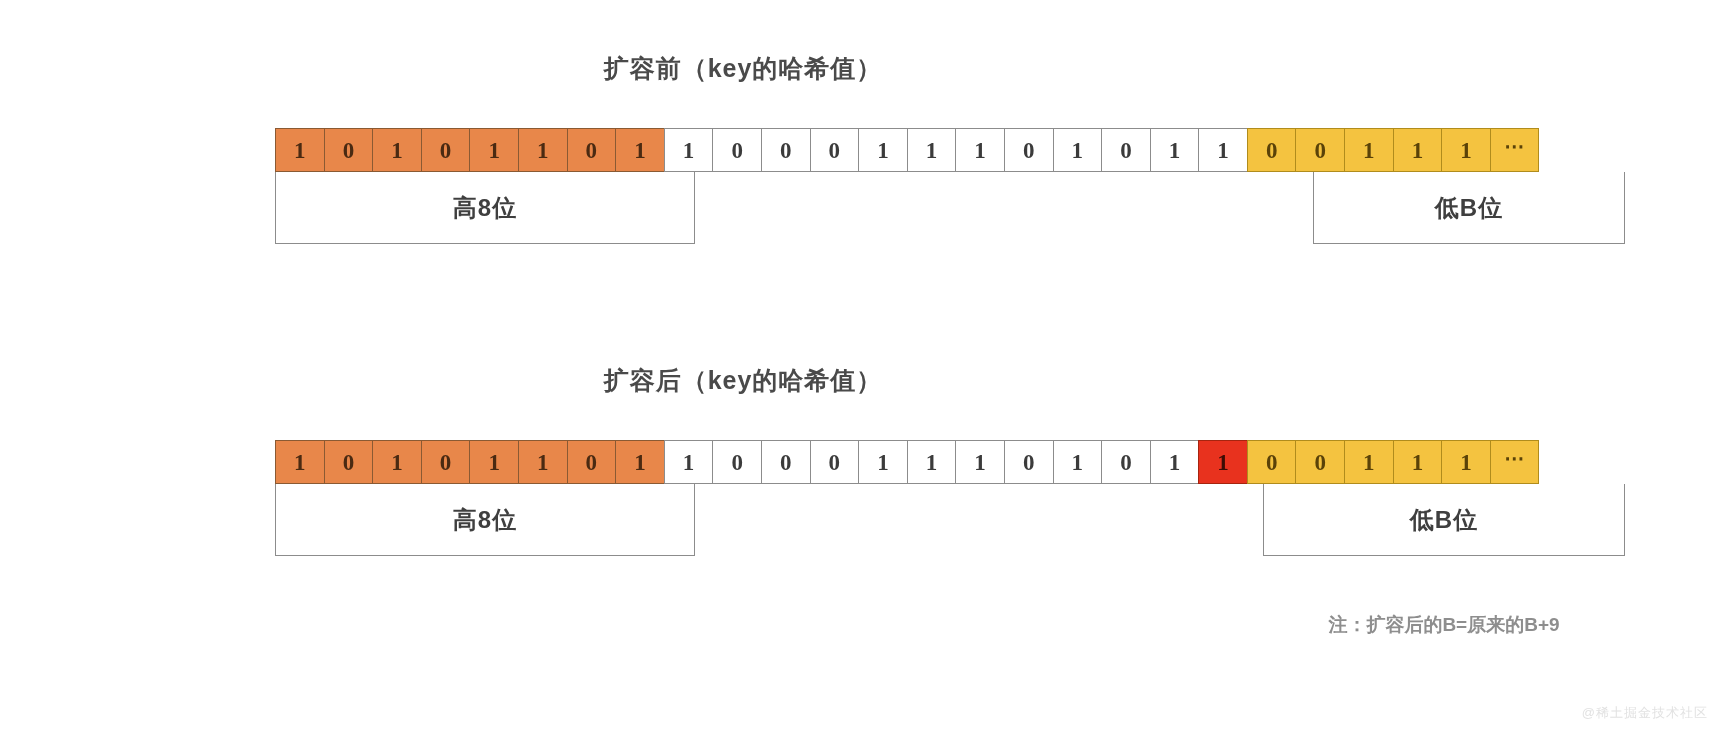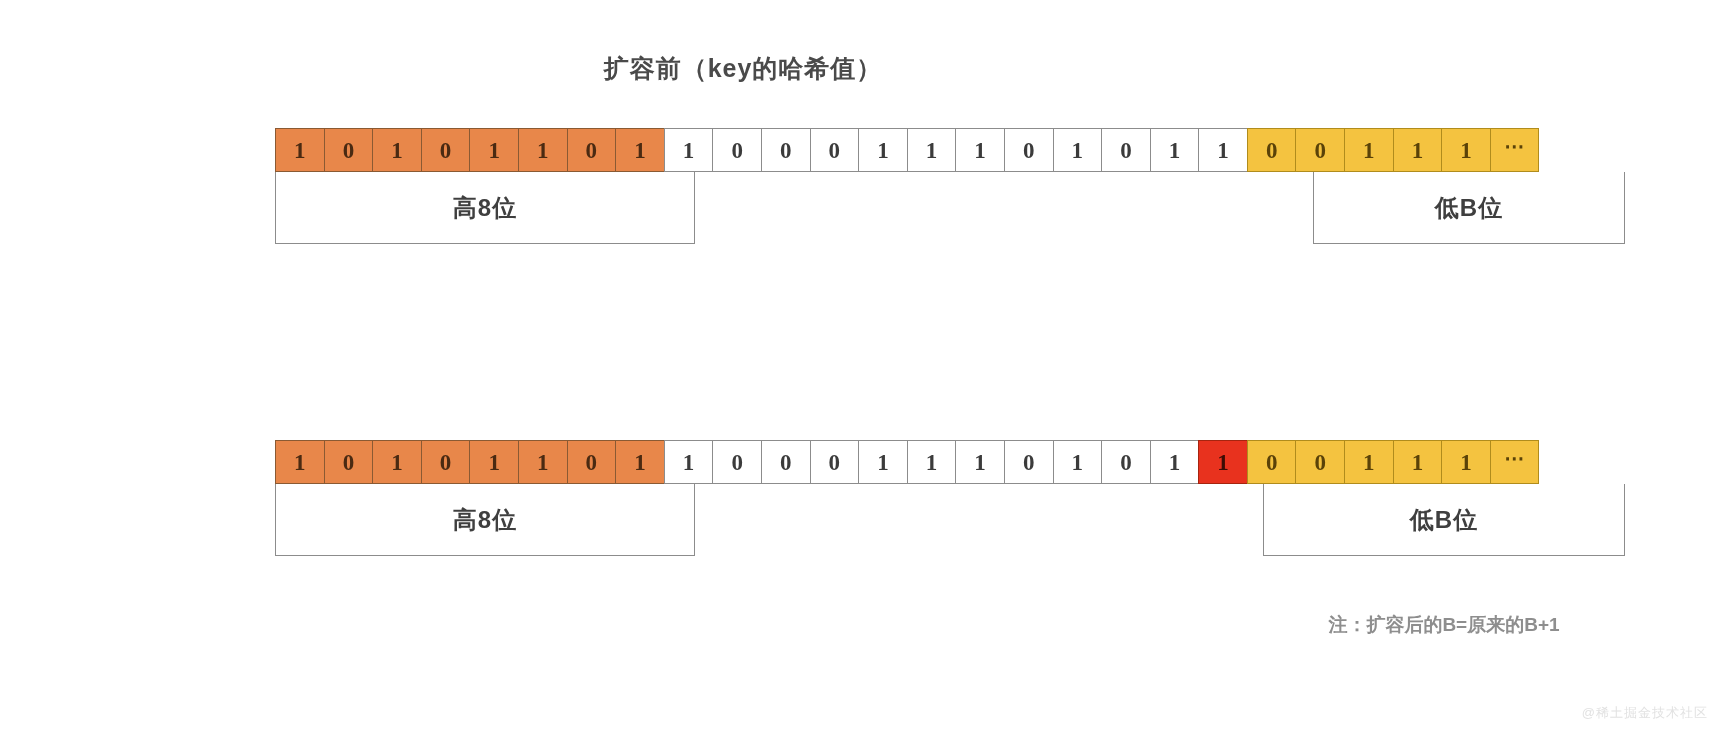--- a/index.html
+++ b/index.html
@@ -171,20 +171,21 @@
     <div class="bit low">1</div>
     <div class="bit low">1</div>
     <div class="bit low">1</div>
     <div class="bit low ellipsis">⋯</div>
   </div>
 
   <div class="labelbox" id="label-high-before">高8位</div>
 
   <div class="labelbox" id="label-low-before">低B位</div>
 
+  <div class="section-title" id="title-after">扩容后（key的哈希值）</div>
 
   <div class="strip" id="strip-after">
 
     <div class="bit high">1</div>
     <div class="bit high">0</div>
     <div class="bit high">1</div>
     <div class="bit high">0</div>
     <div class="bit high">1</div>
     <div class="bit high">1</div>
     <div class="bit high">0</div>
@@ -209,17 +210,17 @@
     <div class="bit low">1</div>
     <div class="bit low">1</div>
     <div class="bit low">1</div>
     <div class="bit low ellipsis">⋯</div>
   </div>
 
   <div class="labelbox" id="label-high-after">高8位</div>
 
   <div class="labelbox" id="label-low-after">低B位</div>
 
-  <div id="note">注：扩容后的B=原来的B+1</div>
+  <div id="note">注：扩容后的B=原来的B+9</div>
 
   <div id="watermark">@稀土掘金技术社区</div>
 
 </div>
 
 </body></html>

